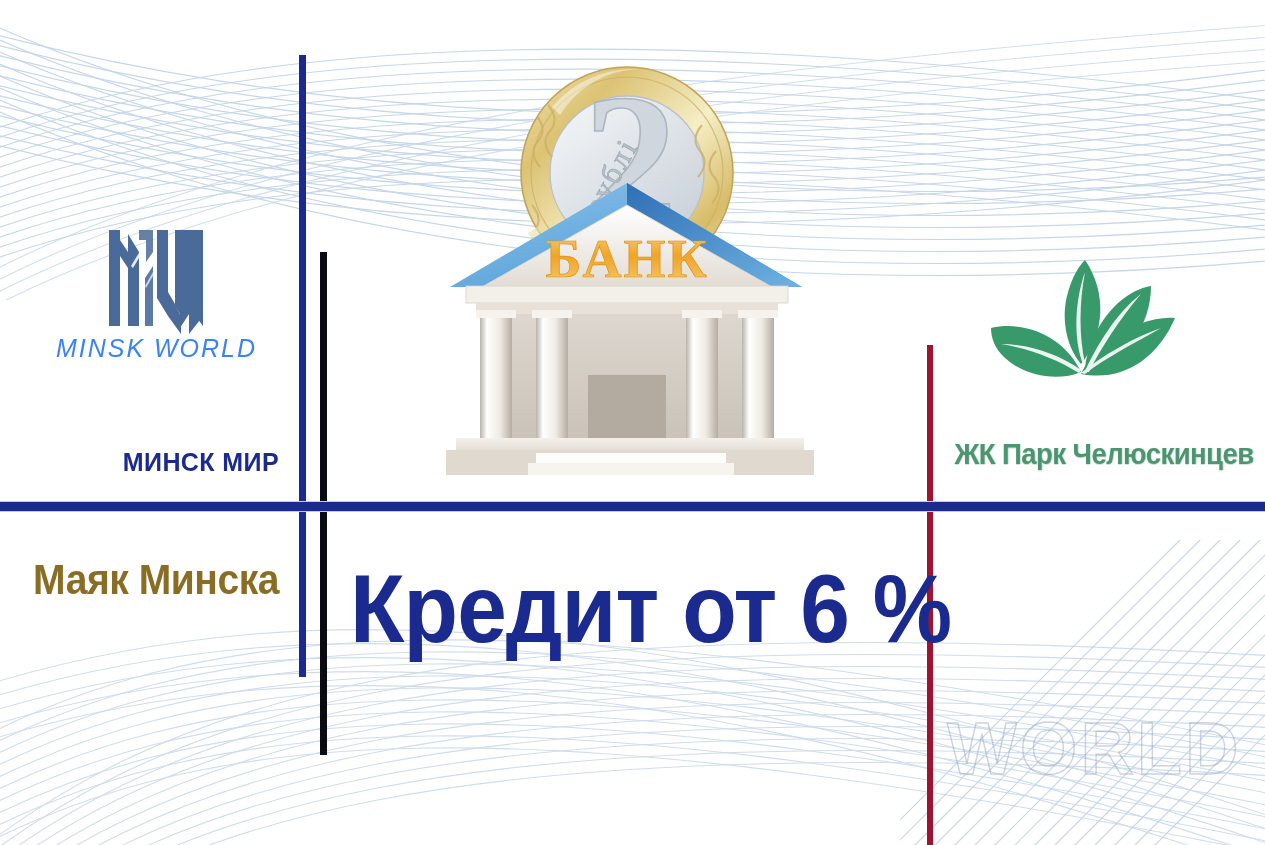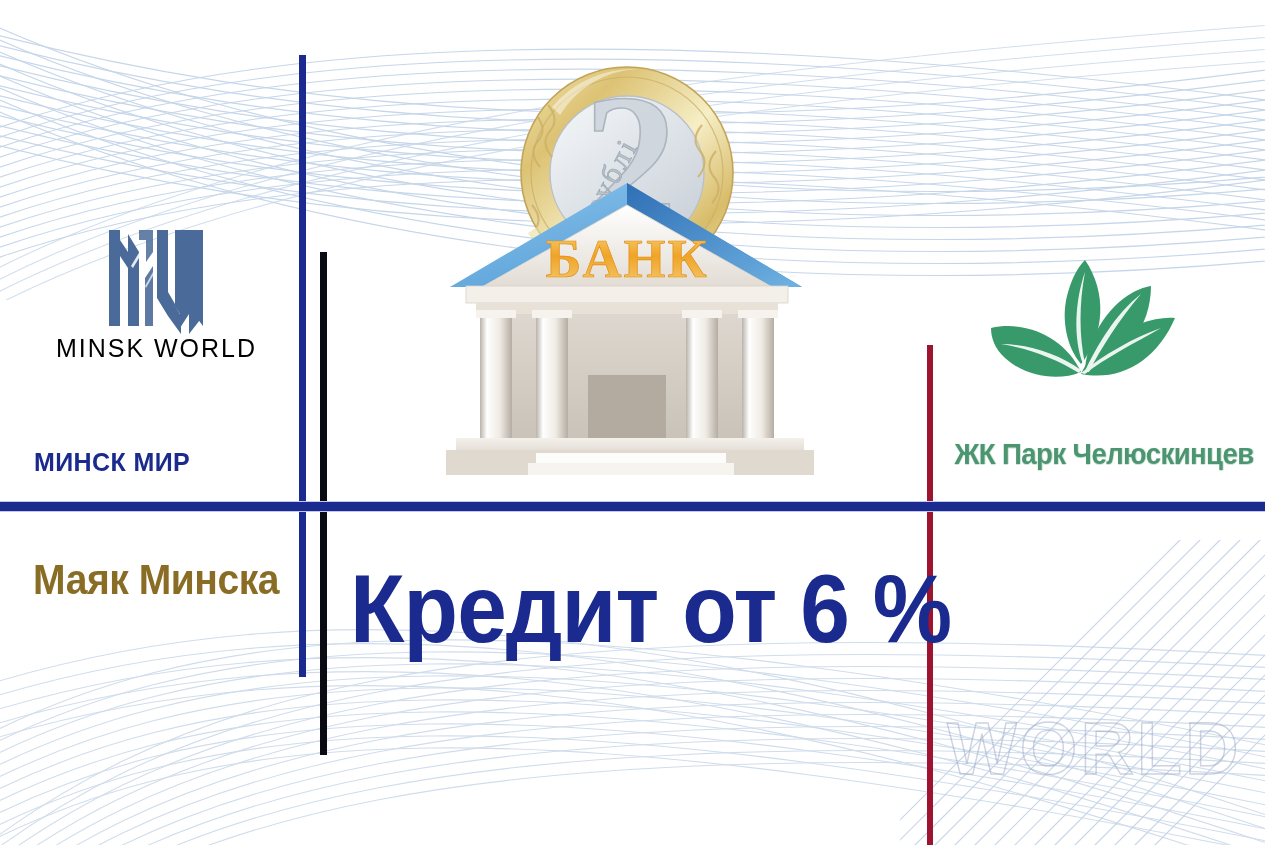--- a/index.html
+++ b/index.html
@@ -74,29 +74,30 @@
   }
   .mw-name {
     position: absolute;
     left: 34px;
     top: 334px;
     width: 245px;
     text-align: center;
     font-size: 25px;
     font-weight: 500;
     letter-spacing: 2.0px;
-    color: #000000;
-    white-space: nowrap;
+    color: #3b82f6;
+    white-space: nowrap;
+    font-style: italic;
   }
   .minsk-mir {
     position: absolute;
     left: 34px;
     top: 448px;
     width: 245px;
-    text-align: left;
+    text-align: right;
     font-size: 25px;
     font-weight: 700;
     letter-spacing: 0.4px;
     color: #1b2a8e;
     white-space: nowrap;
   }
   .mayak {
     position: absolute;
     left: 24px;
     top: 556px;

